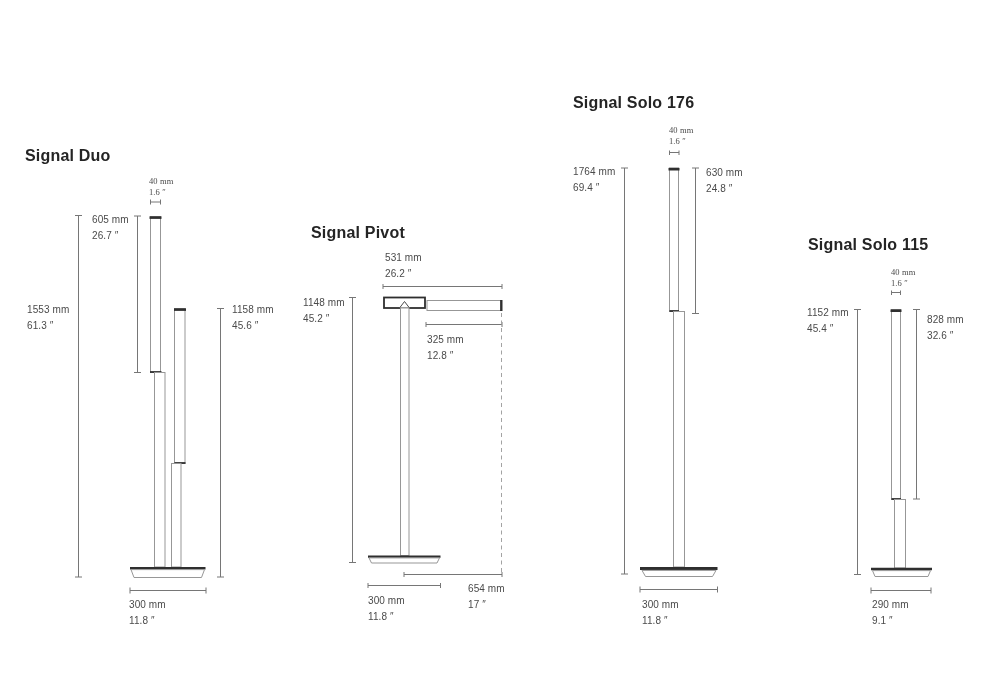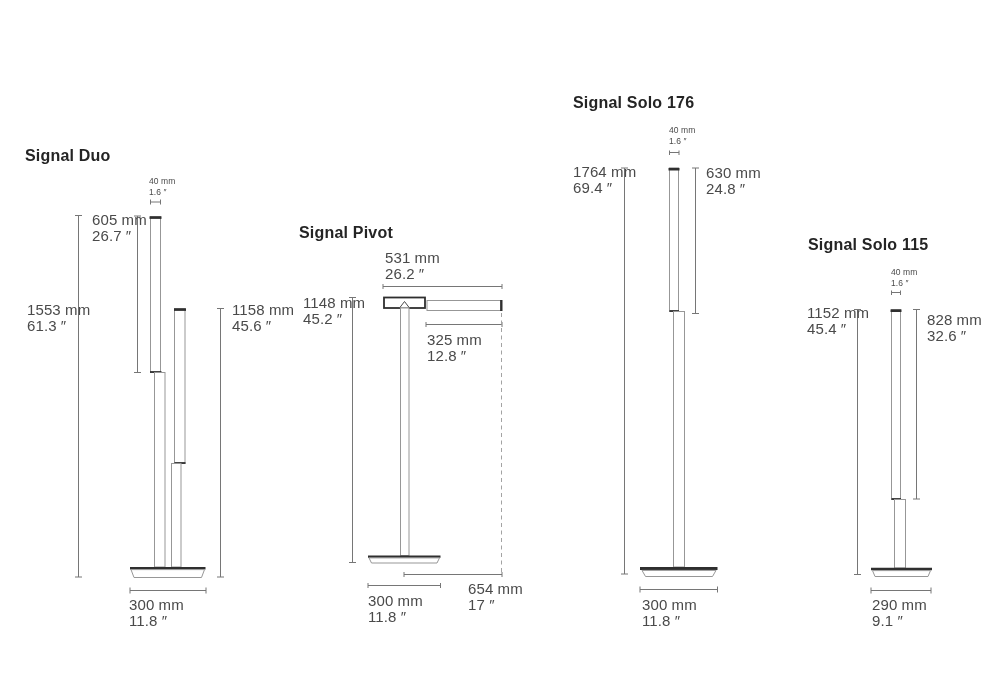--- a/index.html
+++ b/index.html
@@ -6,24 +6,24 @@
   .canvas{
     position:relative;width:1000px;height:700px;background:#ffffff;
     font-family:"Liberation Sans","DejaVu Sans",sans-serif;overflow:hidden;
   }
   .canvas svg{position:absolute;left:0;top:0;}
   .title{
     position:absolute;font-size:16px;font-weight:bold;color:#242424;
     letter-spacing:.2px;white-space:nowrap;
   }
   .lbl{
-    position:absolute;font-size:15px;line-height:15.5px;color:#4a4a4a;
+    position:absolute;font-size:10px;line-height:15.5px;color:#4a4a4a;
     white-space:nowrap;letter-spacing:.1px;
   }
-  .lbl.small{font-size:8.5px;line-height:10.5px;}
+  .lbl.small{font-size:8.5px;line-height:10.5px;font-family:Liberation Serif, serif;}
   
   .dim{stroke:#767676;stroke-width:1;fill:none;}
   .dash{stroke:#a3a3a3;stroke-width:1;fill:none;stroke-dasharray:4 3.5;}
   .outl{stroke:#979797;stroke-width:1;fill:#ffffff;}
   .capd{stroke:#2f2f2f;fill:none;}
   .darkrect{stroke:#2f2f2f;stroke-width:1.8;fill:#ffffff;}
   .tri{fill:#ffffff;stroke:#4a4a4a;stroke-width:1;}
 </style>
 </head>
 <body>
@@ -142,21 +142,21 @@
   </div>
   <div class="lbl" style="left:232px;top:302px">
     <div>1158 mm</div>
     <div>45.6 ″</div>
   </div>
   <div class="lbl" style="left:129px;top:597px">
     <div>300 mm</div>
     <div>11.8 ″</div>
   </div>
 
-  <div class="title" style="left:299px;top:224px">Signal Pivot</div>
+  <div class="title" style="left:311px;top:224px">Signal Pivot</div>
   <div class="lbl" style="left:385px;top:250px">
     <div>531 mm</div>
     <div>26.2 ″</div>
   </div>
   <div class="lbl" style="left:303px;top:295px">
     <div>1148 mm</div>
     <div>45.2 ″</div>
   </div>
   <div class="lbl" style="left:427px;top:332px">
     <div>325 mm</div>

